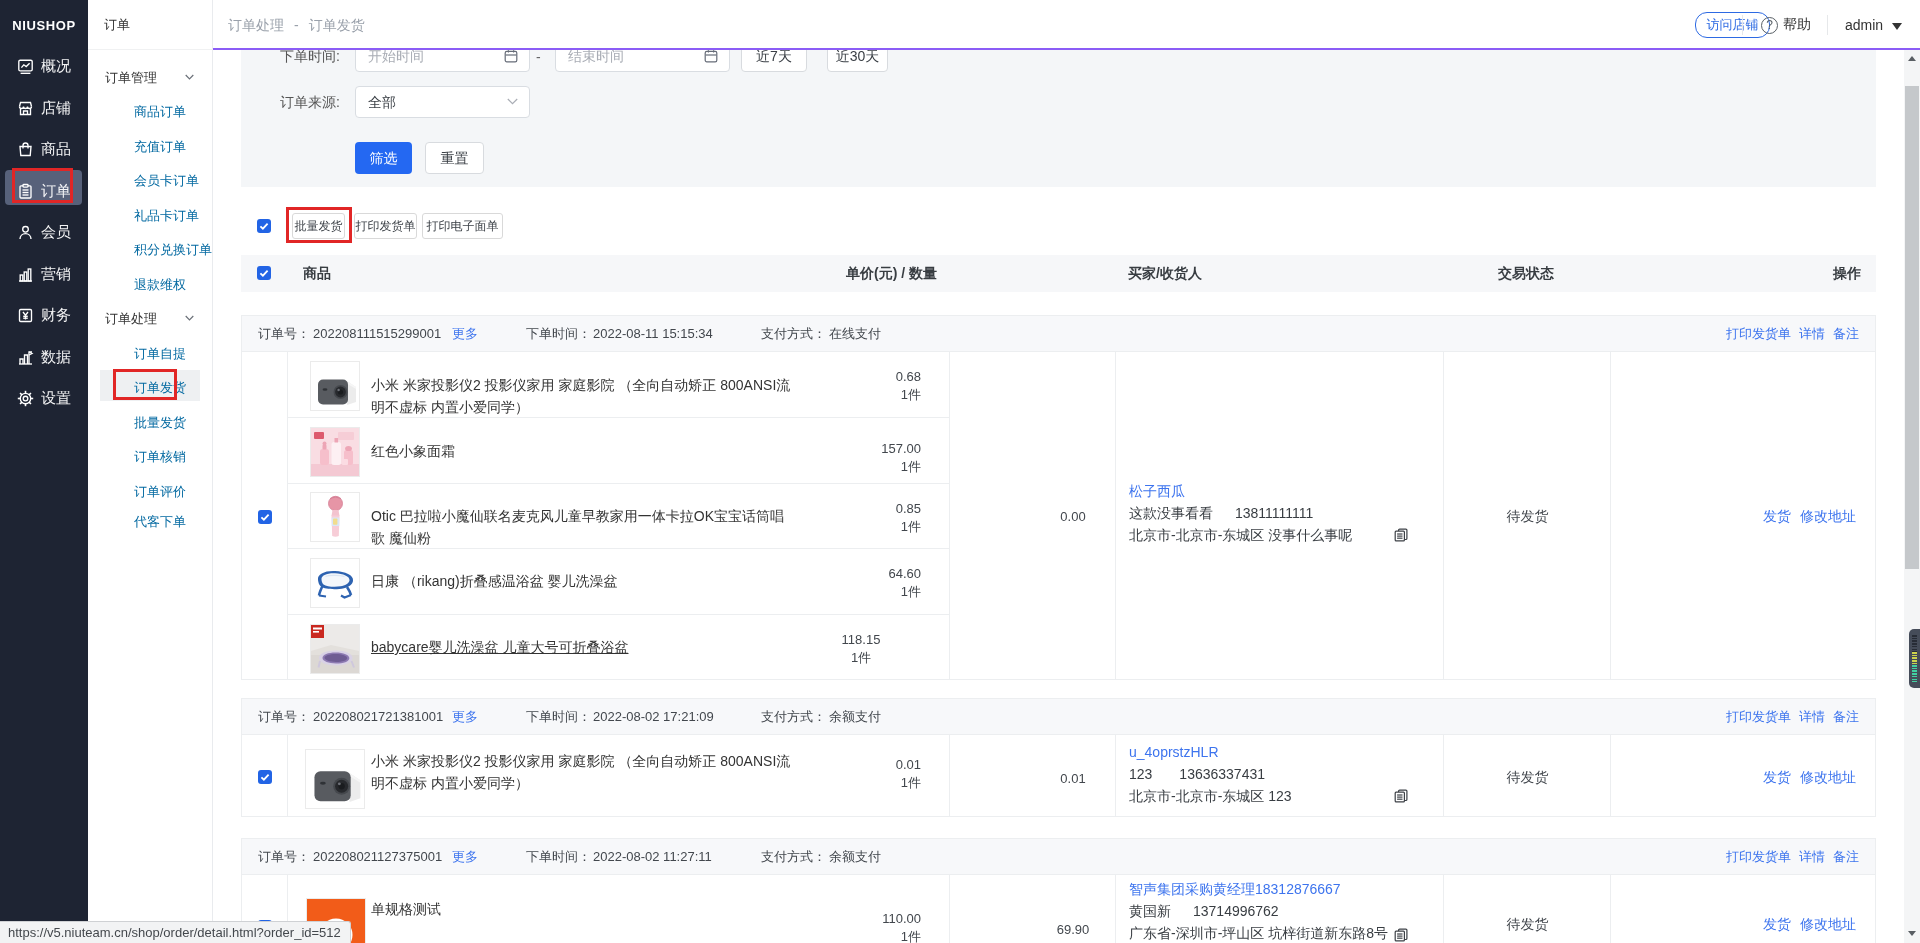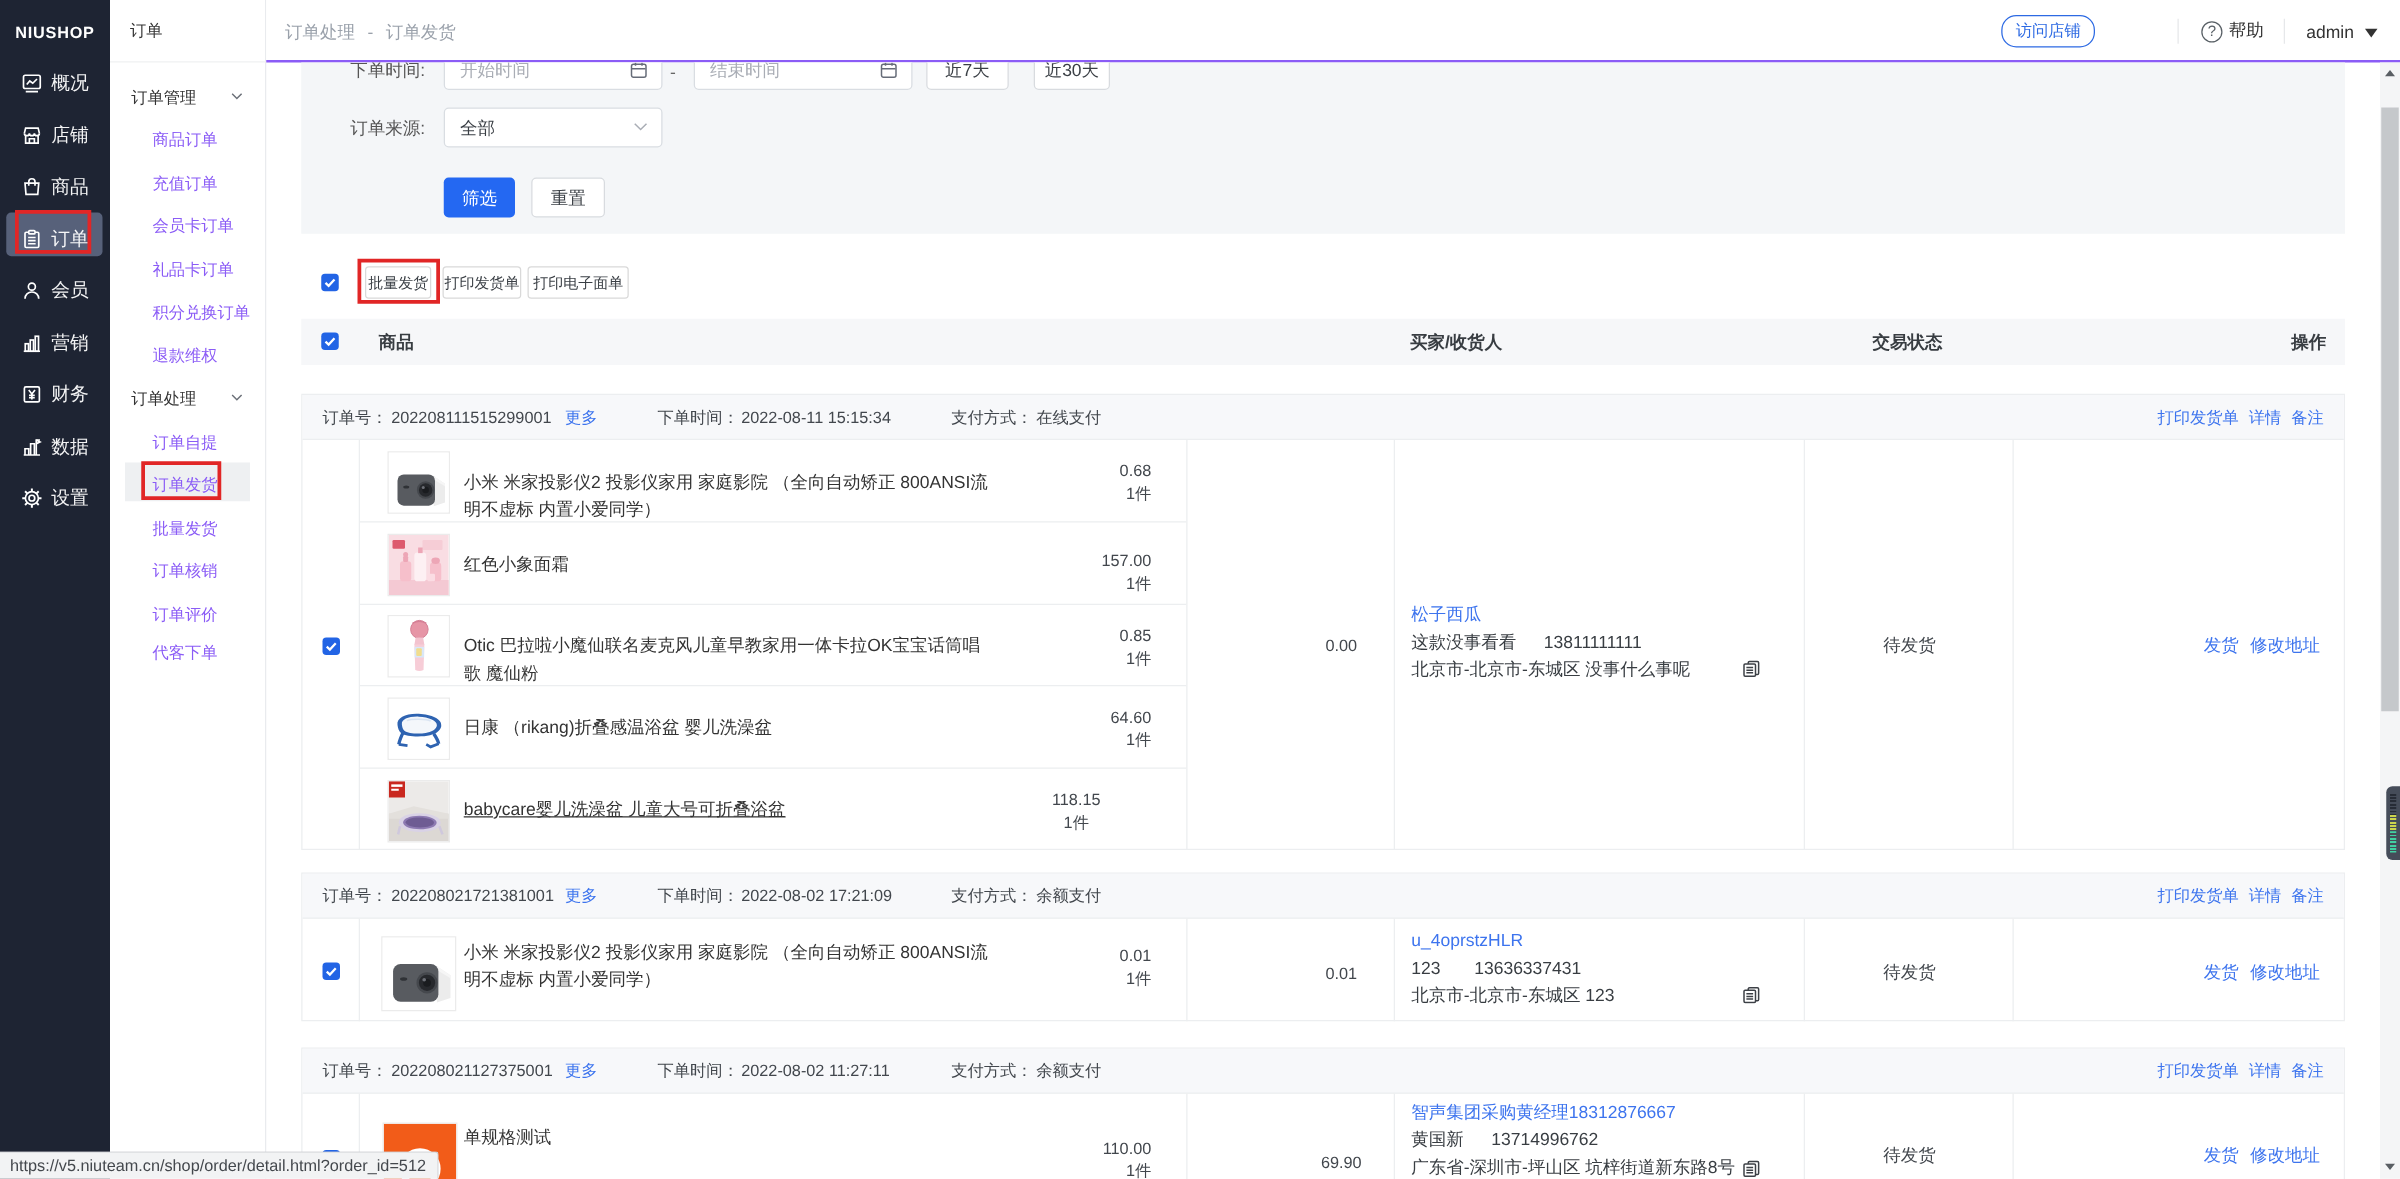--- a/index.html
+++ b/index.html
@@ -17,33 +17,33 @@
 .lnav-item .lbl { margin-left:7px; }
 .lnav-pill { position:absolute; left:5px; width:77px; height:35px; background:#57617a; border-radius:4px; }
 
 
 #ssb { position:absolute; left:88px; top:0; width:125px; height:943px; background:#fff;
   border-right:1px solid #e9ebee; }
 #ssb-title { position:absolute; left:16px; top:0; height:50px; line-height:50px; font-size:13px; color:#333; }
 .snav-item { position:absolute; left:0; width:125px; height:34px; line-height:34px; font-size:13px;
   color:#333; cursor:pointer; }
 .snav-item.grp { padding-left:17px; }
-.snav-item.sub { padding-left:34px; color:#8b5cf6; }
+.snav-item.sub { padding-left:46px; color:#0369a1; }
 .snav-hl { position:absolute; left:12px; width:100px; height:31px; background:#eef0f2; }
 .chev { position:absolute; right:19px; top:13px; }
 
 
 .redbox { position:absolute; border:3px solid #e12626; z-index:40; pointer-events:none; }
 
 
 #topbar { position:absolute; left:213px; top:0; width:1707px; height:50px; background:#fff;
   border-bottom:2px solid #8b5cf6; }
 #crumb { position:absolute; left:15px; top:0; height:50px; line-height:50px; font-size:14px; color:#9aa1ab; }
 #crumb .sep { margin:0 10px; }
-#visit-btn { position:absolute; left:1388px; top:12px; width:75px; height:26px; line-height:24px;
+#visit-btn { position:absolute; left:1482px; top:12px; width:75px; height:26px; line-height:24px;
   text-align:center; border:1px solid #2d6ae3; border-radius:12px; color:#2d6ae3; font-size:13px; cursor:pointer; background:#fff; }
 .tb-div { position:absolute; top:15px; width:1px; height:20px; background:#e6e8ea; }
 #help { position:absolute; left:1548px; top:0; height:50px; display:flex; align-items:center; color:#333;
   font-size:14px; cursor:pointer; }
 #help .qm { width:17px; height:17px; border:1px solid #596066; border-radius:50%; color:#596066;
   font-size:12px; line-height:15px; text-align:center; margin-right:5px; }
 #user { position:absolute; left:1632px; top:0; height:50px; display:flex; align-items:center; color:#333;
   font-size:14px; cursor:pointer; }
 #user .caret { width:0; height:0; border-left:5.5px solid transparent; border-right:5.5px solid transparent;
   border-top:7px solid #333; margin-left:9px; margin-top:2px; }
@@ -335,20 +335,21 @@
   <div class="batch-btn" style="left:422px; top:213px; width:81px;">打印电子面单</div>
   <div class="redbox" style="left:286px; top:207px; width:66px; height:36px;"></div>
 
   <div id="thead">
     <div class="cb" style="left:16px; top:11px;">
         <svg width="12" height="12" viewBox="0 0 12 12">
           <path d="M2.4 6.3 L4.9 8.7 L9.6 3.6" stroke="#fff" stroke-width="1.8" fill="none"></path>
         </svg>
       </div>
     <div class="th" style="left:62px;">商品</div>
+    <div class="th" style="left:496px; width:200px; text-align:right;">单价(元) / 数量</div>
     <div class="th" style="left:887px;">买家/收货人</div>
     <div class="th" style="left:1185px; width:200px; text-align:center;">交易状态</div>
     <div class="th" style="left:1520px; width:100px; text-align:right;">操作</div>
   </div>
 
   <section class="order" style="top:315px; height:365px;">
     <div class="o-head">
       <span style="left:16px;">订单号：</span>
       <span style="left:71px;">202208111515299001</span>
       <span style="left:210px;"><a class="lnk">更多</a></span>

